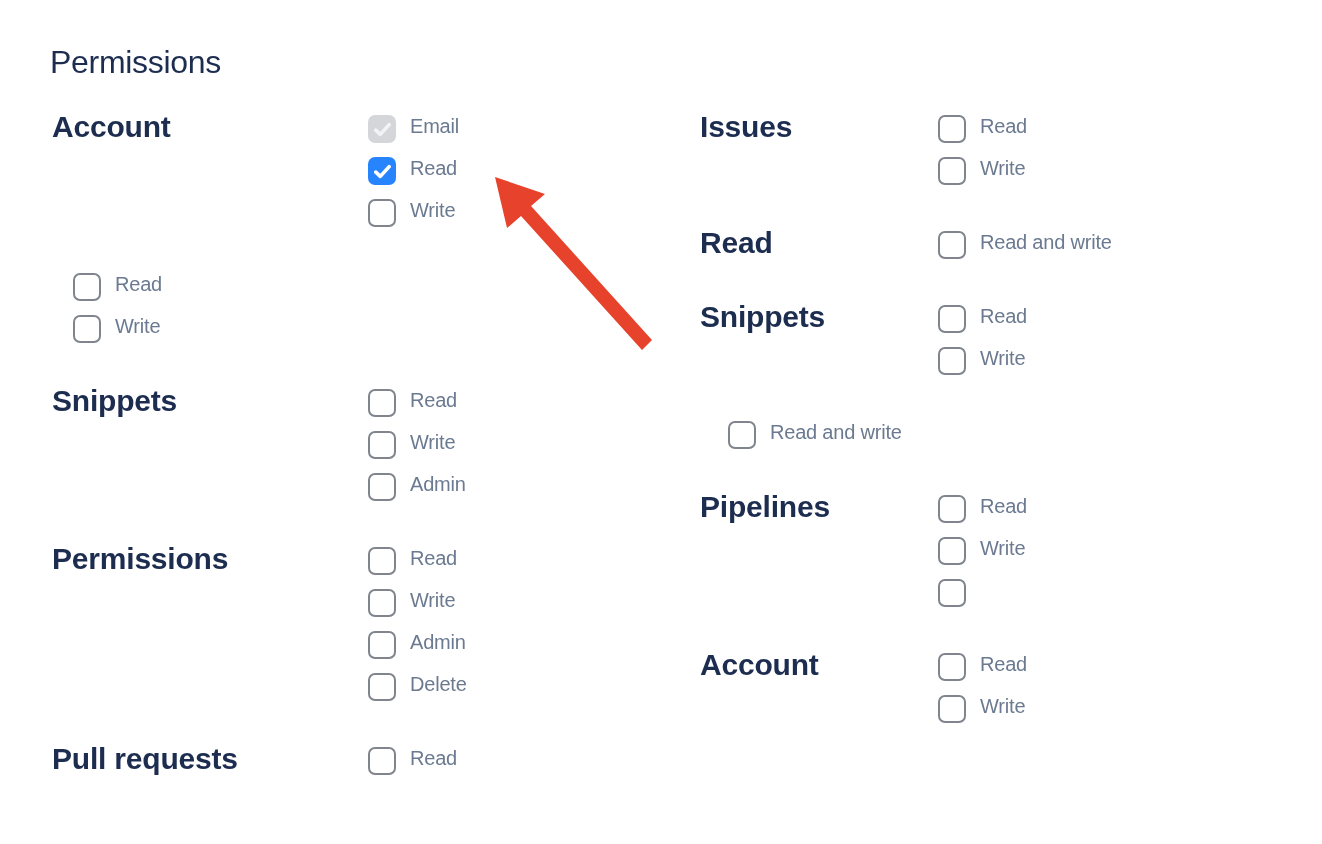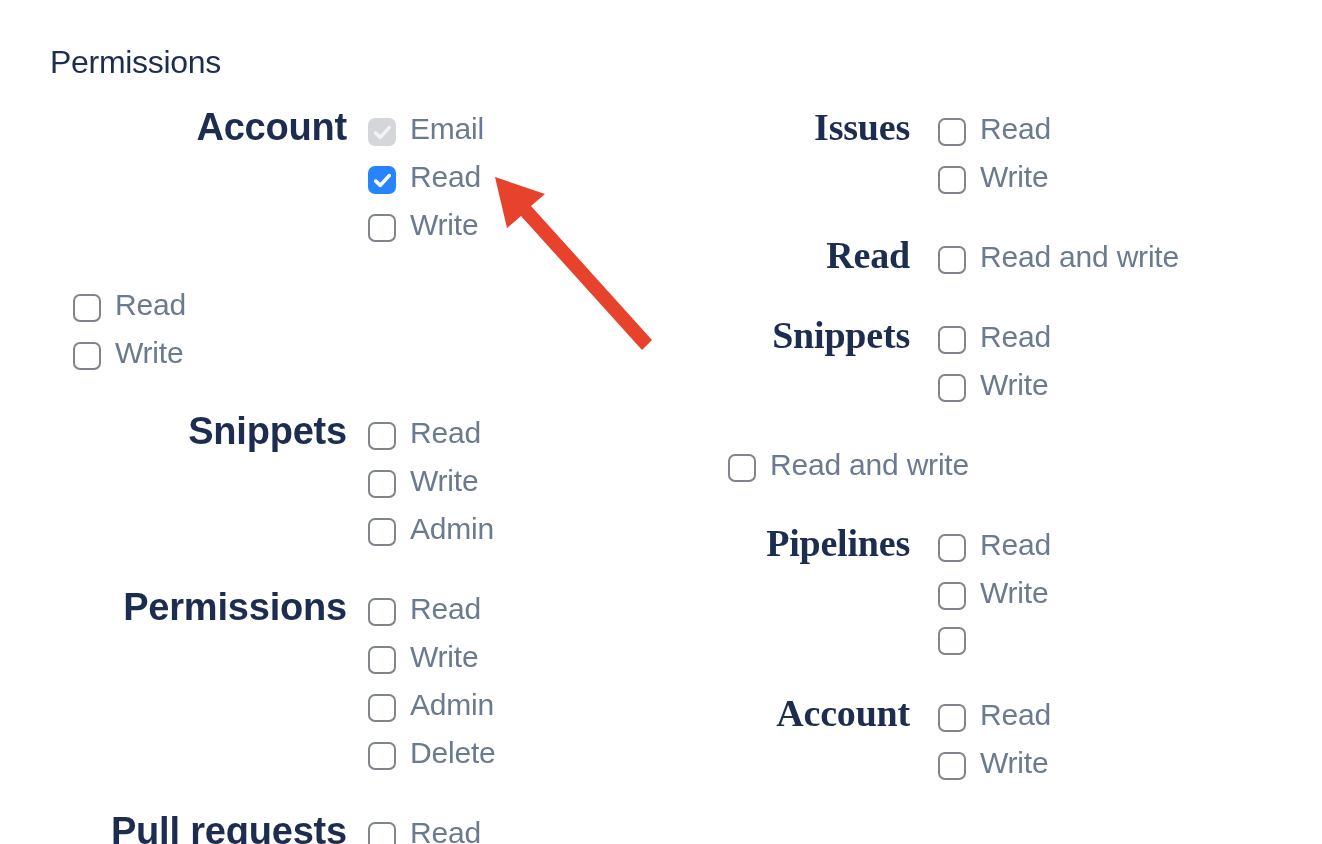--- a/index.html
+++ b/index.html
@@ -17,26 +17,26 @@
     color: var(--heading-navy, #1D2D50);
   }
 
   .col { position: absolute; top: 115px; }
   .col-left  { left: 52px; }
   .col-right { left: 700px; }
 
   .perm-group { display: flex; margin-bottom: 32px; }
 
   .group-label {
-    font-size: 38px; font-weight: bold; letter-spacing: -0.2px;
+    font-size: 30px; font-weight: bold; letter-spacing: -0.2px;
     color: var(--group-label-navy, #1D2D50);
-    text-align: right; line-height: 32px; margin-top: -4px;
+    text-align: left; line-height: 32px; margin-top: -4px;
   }
   .col-left  .group-label { width: 295px; }
-  .col-right .group-label { width: 210px; font-family: Liberation Serif, serif; }
+  .col-right .group-label { width: 210px; }
   .col-left  .group-items { margin-left: 21px; }
   .col-right .group-items { margin-left: 28px; }
 
   .perm-row { display: flex; align-items: center; margin-bottom: 14px; cursor: pointer; }
   .perm-row.disabled { cursor: default; }
 
   .checkbox {
     width: 28px; height: 28px; flex: 0 0 28px;
     border-radius: 7px; margin-right: 14px;
     display: flex; align-items: center; justify-content: center;
@@ -46,21 +46,21 @@
     fill: none; stroke-width: 3;
     stroke-linecap: round; stroke-linejoin: round;
   }
   .checkbox.unchecked { background: #fff; border: 2.5px solid var(--checkbox-border-grey, #7F848D); }
   .checkbox.checked { background: var(--checkbox-checked-blue, #2684FF); }
   .checkbox.checked svg path { stroke: var(--check-white, #fff); }
   .checkbox.checked-disabled { background: var(--checkbox-disabled-bg, #D4D6DA); }
   .checkbox.checked-disabled svg path { stroke: var(--checkbox-disabled-check, #F2F3F5); }
 
   .item-label {
-    font-size: 30px; letter-spacing: -0.2px;
+    font-size: 20px; letter-spacing: -0.2px;
     color: var(--item-label-grey, #6B7A90);
     position: relative; top: -3px; white-space: nowrap;
   }
 
   .arrow-overlay { position: absolute; left: 0; top: 0; pointer-events: none; }
 </style>
 </head>
 <body>
 
 <div class="screen">

